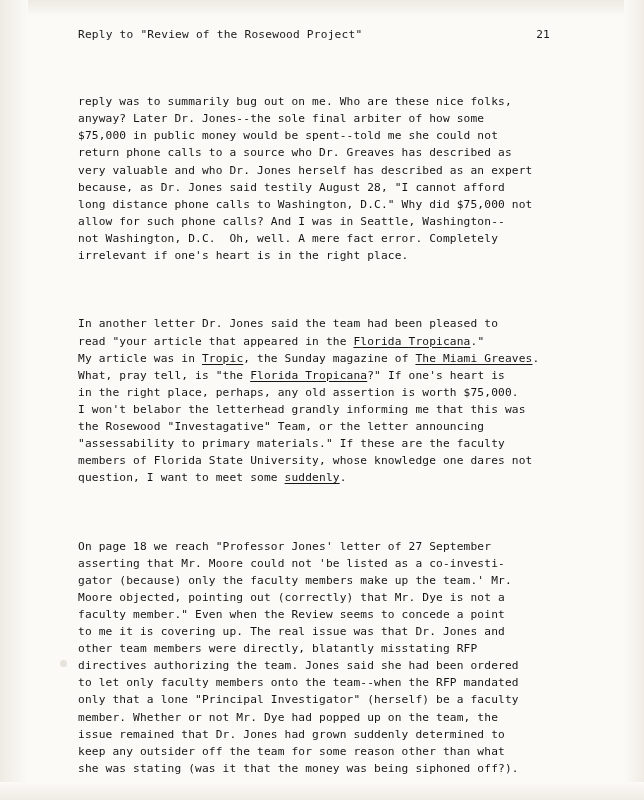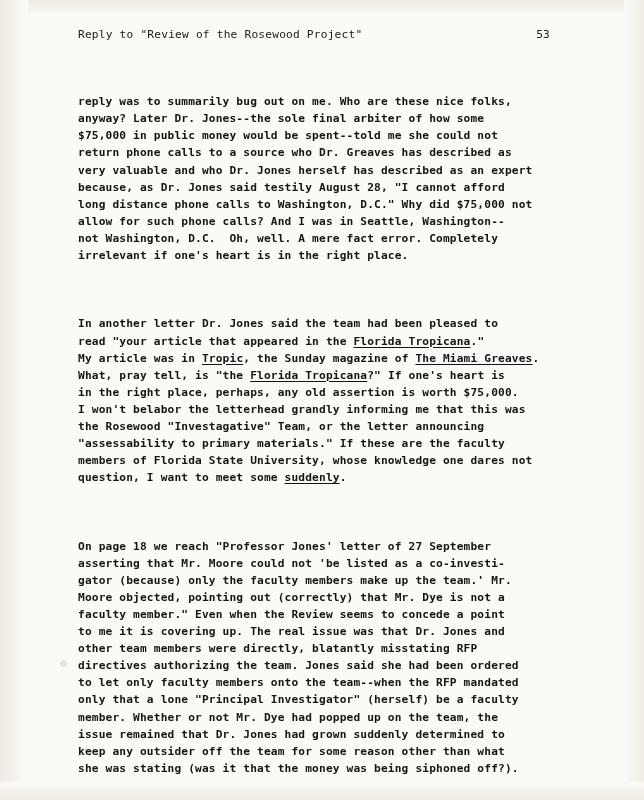--- a/index.html
+++ b/index.html
@@ -49,21 +49,20 @@
     font-size: 11.2px;
     line-height: 17.1px;
     color: #151515;
     letter-spacing: 0.15px;
     white-space: pre-wrap;
     word-spacing: 0px;
   }
   .para {
     margin: 0 0 17.1px 0;
     white-space: pre-wrap;
-    font-weight: bold;
   }
   .para:last-child {
     margin-bottom: 12px;
   }
   u {
     text-decoration: underline;
     text-underline-offset: 1.5px;
     text-align: center;
   }
   
@@ -115,21 +114,21 @@
   <div class="edge-left"></div>
   <div class="edge-right"></div>
   <div class="edge-bottom"></div>
   <div class="hole-mark"></div>
 
   <div class="page-inner">
 
     <div class="header-line">
       <span class="header-title">Reply to "Review of the Rosewood Project"</span>
       <span class="header-spacer"></span>
-      <span class="header-pagenum">53</span>
+      <span class="header-pagenum">21</span>
     </div>
 
     <div class="body-text">
       <p class="para">reply was to summarily bug out on me. Who are these nice folks,
 anyway? Later Dr. Jones--the sole final arbiter of how some
 $75,000 in public money would be spent--told me she could not
 return phone calls to a source who Dr. Greaves has described as
 very valuable and who Dr. Jones herself has described as an expert
 because, as Dr. Jones said testily August 28, "I cannot afford
 long distance phone calls to Washington, D.C." Why did $75,000 not

